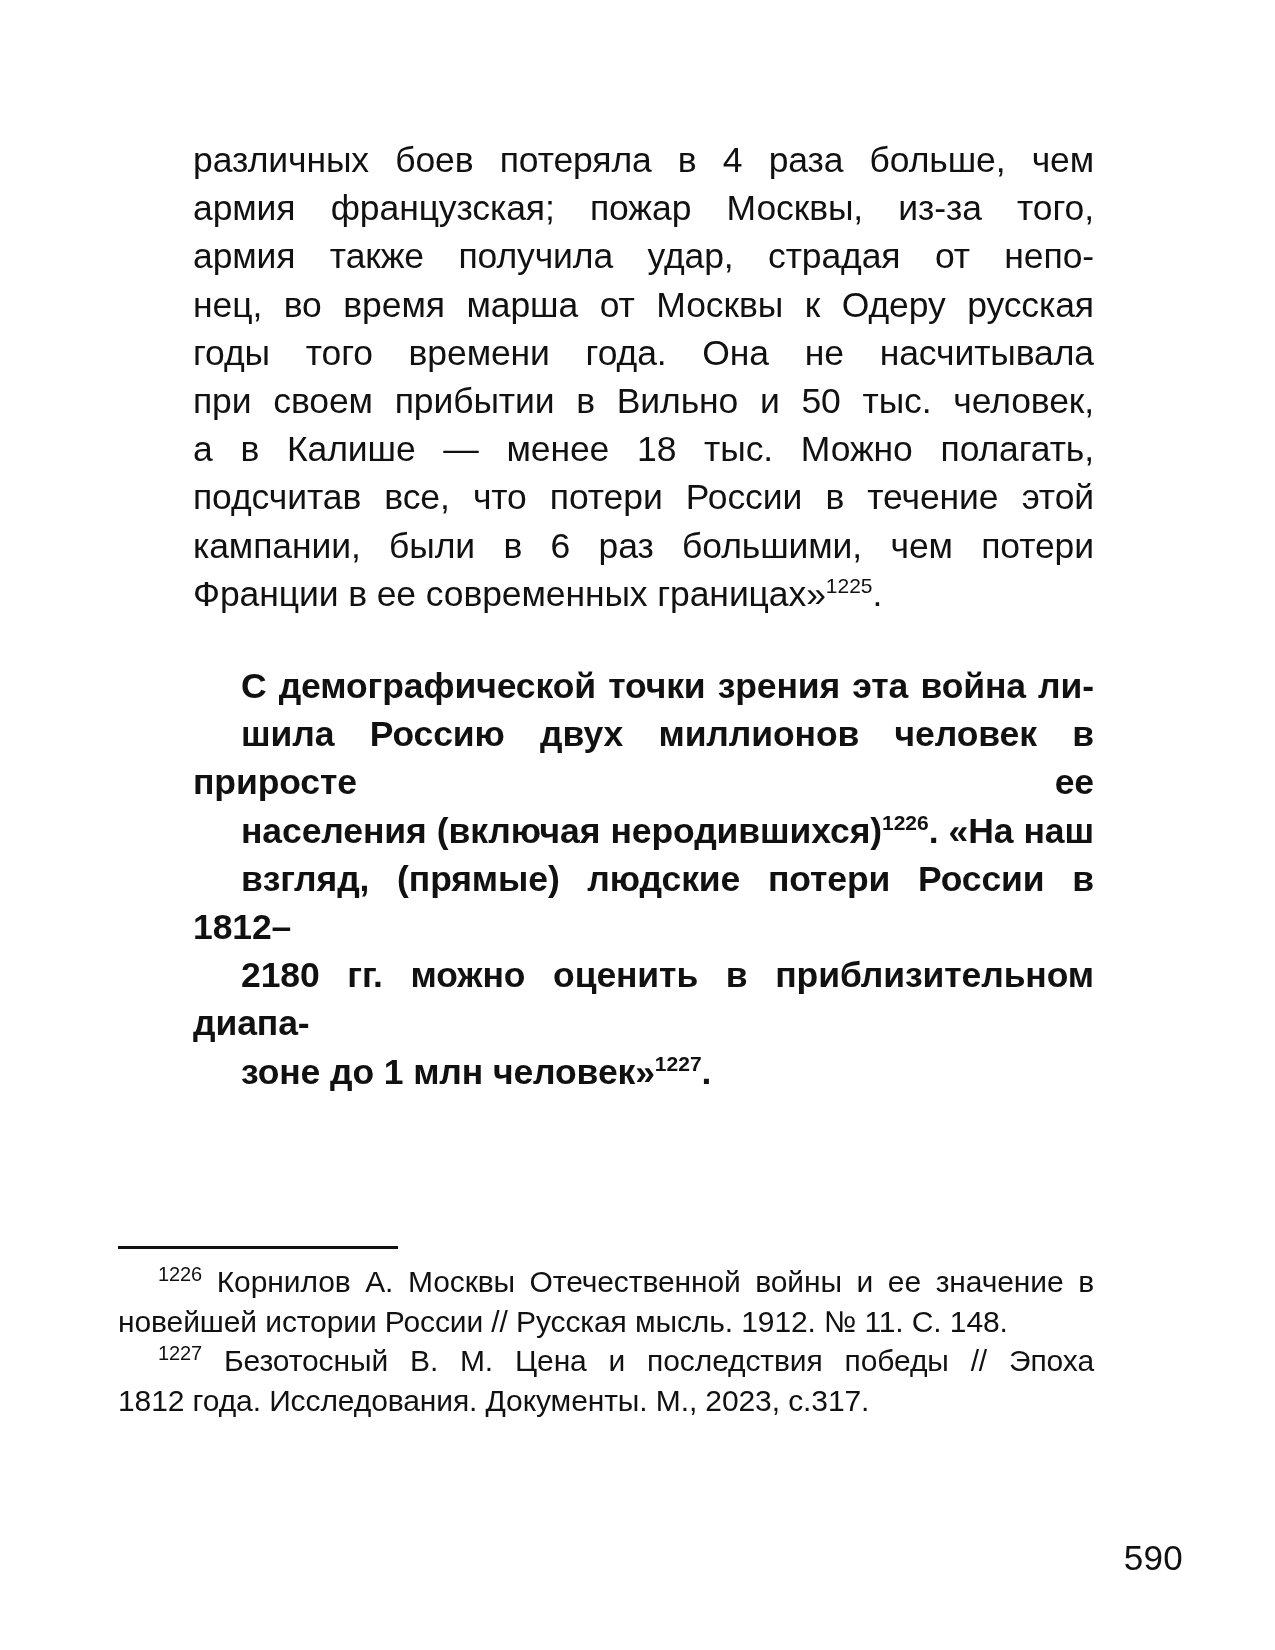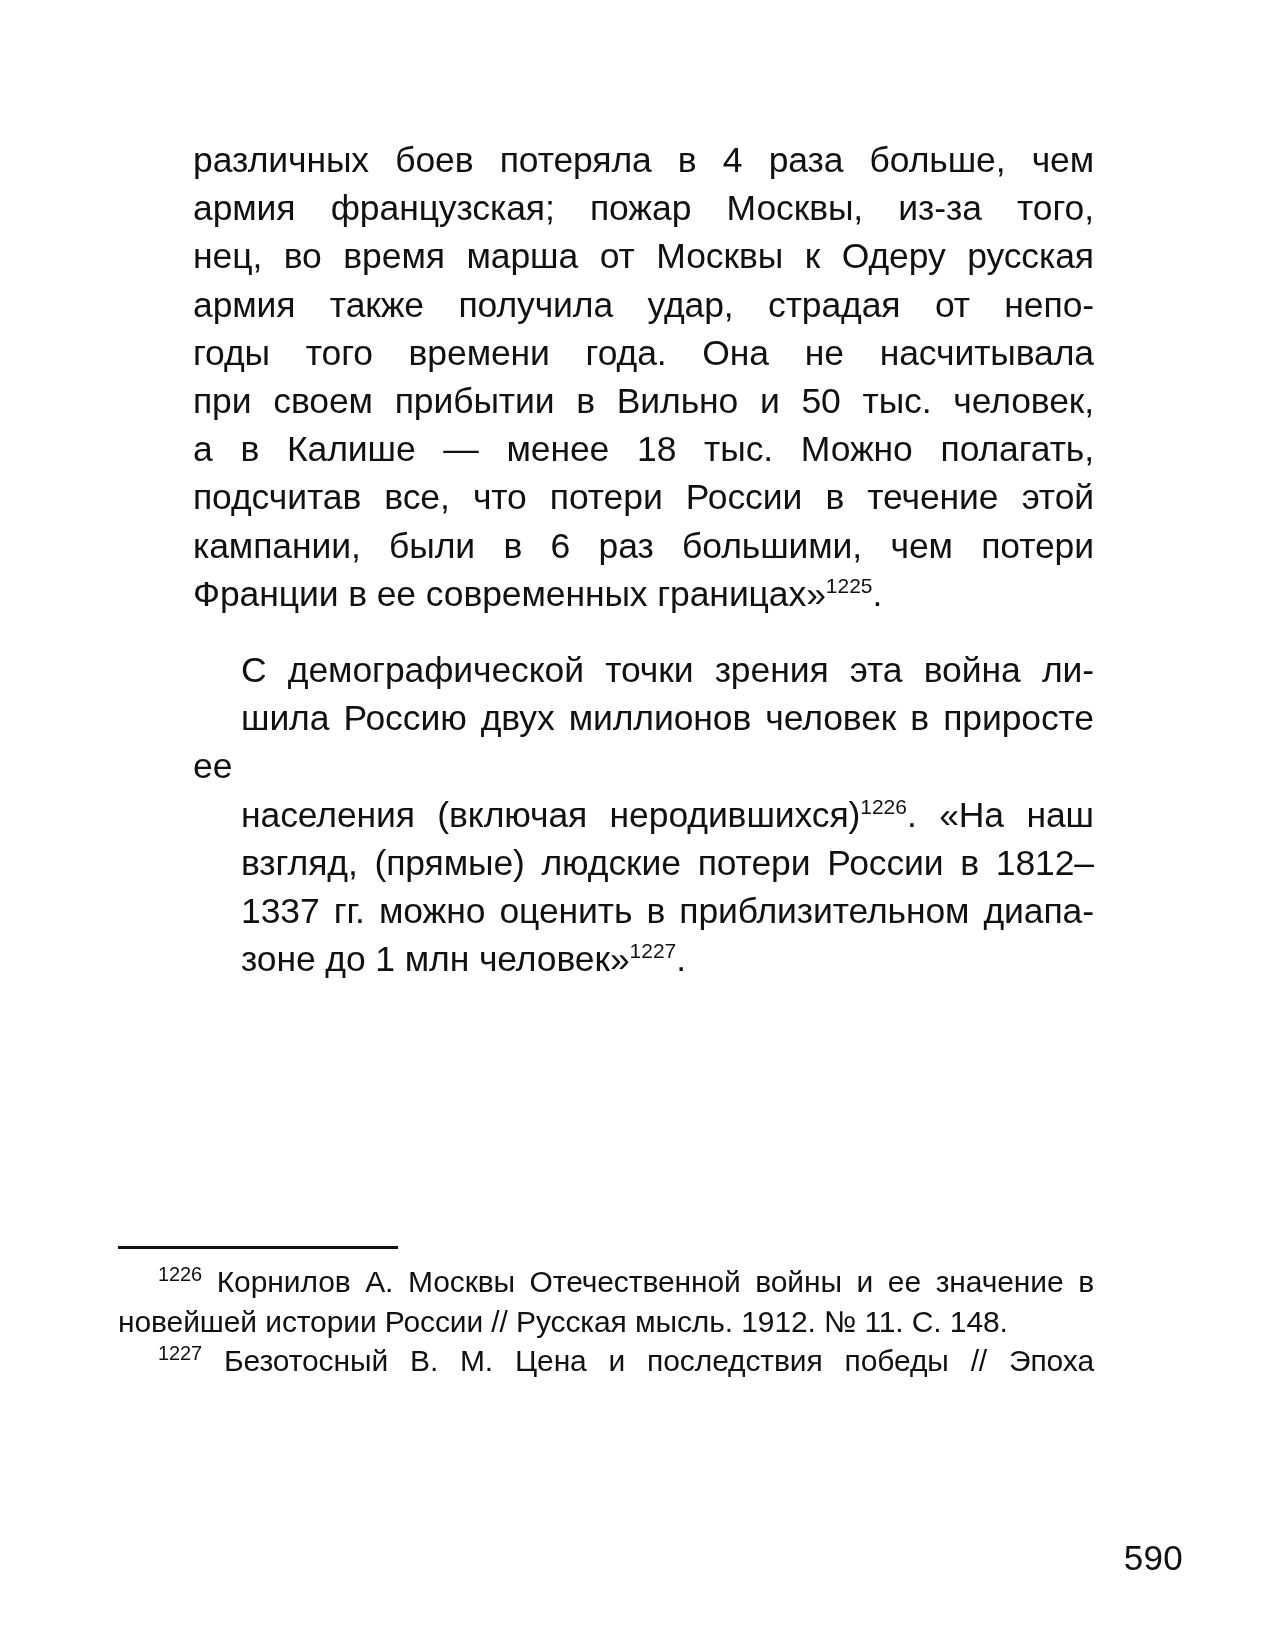--- a/index.html
+++ b/index.html
@@ -36,21 +36,22 @@
   .para {
     font-size: 35.5px;
     line-height: 48.2px;
     text-align: justify;
     text-justify: inter-word;
     margin: 0;
     color: #111111;
     letter-spacing: -0.1px;
   }
   .para + .para {
-    margin-top: 28px;
+    margin-top: 44px;
+    font-weight: bold;
   }
   .para.indent {
     text-indent: 48px;
   }
   
   .ln {
     display: block;
     text-align: justify;
     text-align-last: justify;
     white-space: pre-wrap;
@@ -124,52 +125,53 @@
 </head>
 <body>
 
 <div class="page">
 
   <div class="body-block">
 
     <p class="para">
       <span class="ln">различных боев потеряла в 4 раза больше, чем</span>
       <span class="ln">армия французская; пожар Москвы, из-за того,</span>
+      <span class="ln">армия также получила удар, страдая от непо-</span>
       <span class="ln">нец, во время марша от Москвы к Одеру русская</span>
-      <span class="ln">армия также получила удар, страдая от непо-</span>
       <span class="ln">годы того времени года. Она не насчитывала</span>
       <span class="ln">при своем прибытии в Вильно и 50 тыс. человек,</span>
       <span class="ln">а в Калише — менее 18 тыс. Можно полагать,</span>
       <span class="ln">подсчитав все, что потери России в течение этой</span>
       <span class="ln">кампании, были в 6 раз большими, чем потери</span>
       <span class="ln last"><span>Франции в ее современных границах»</span><sup class="fn">1225</sup><span>.</span></span>
     </p>
 
     <p class="para indent">
       <span class="ln">С демографической точки зрения эта война ли-</span>
       <span class="ln">шила Россию двух миллионов человек в приросте ее</span>
       <span class="ln"><span>населения (включая неродившихся)</span><sup class="fn">1226</sup><span>. «На наш</span></span>
       <span class="ln">взгляд, (прямые) людские потери России в 1812–</span>
-      <span class="ln">1337 гг. можно оценить в приблизительном диапа-</span>
+      <span class="ln">2180 гг. можно оценить в приблизительном диапа-</span>
       <span class="ln last"><span>зоне до 1 млн человек»</span><sup class="fn">1227</sup><span>.</span></span>
     </p>
 
   </div>
 
   <div class="fn-rule"></div>
 
   <div class="footnotes">
 
 
     <p class="fnote">
       <span class="fl"><span class="fn-indent"></span><sup class="fmark">1226</sup> <span>Корнилов А. Москвы Отечественной войны и ее значение в</span></span>
       <span class="fl last">новейшей истории России // Русская мысль. 1912. № 11. С. 148.</span>
     </p>
 
     <p class="fnote">
       <span class="fl"><span class="fn-indent"></span><sup class="fmark">1227</sup> <span>Безотосный В. М. Цена и последствия победы // Эпоха</span></span>
+      <span class="fl last">1812 года. Исследования. Документы. М., 2023, с.317.</span>
     </p>
 
   </div>
 
   <div class="folio">590</div>
 
 </div>
 
 </body></html>

